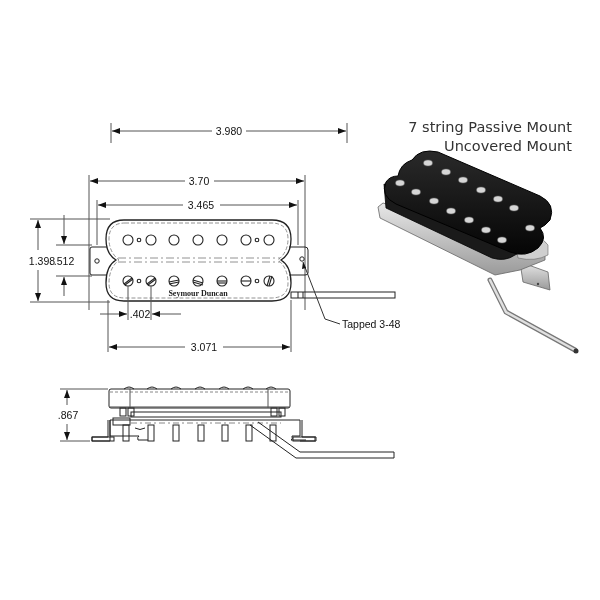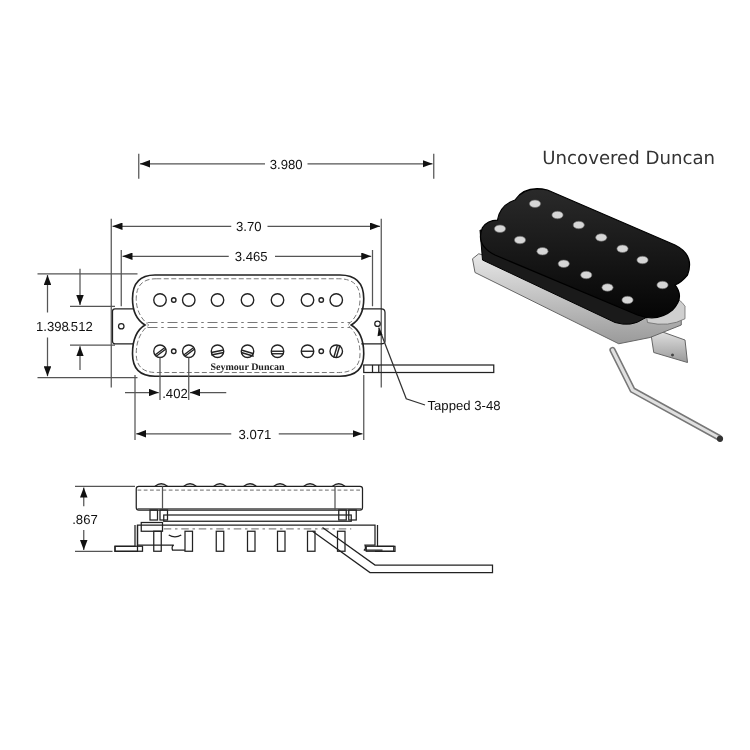--- a/index.html
+++ b/index.html
@@ -6,21 +6,22 @@
   body { width: 600px; height: 600px; position: relative; overflow: hidden; font-family: "Liberation Sans", sans-serif; }
   svg { position: absolute; left: 0; top: 0; }
   .dim { font-family: "Liberation Sans", sans-serif; font-size: 10.5px; fill: #111; }
   .title { position: absolute; font-family: "DejaVu Sans", sans-serif; font-size: 14.5px; color: #333; text-align: right; line-height: 19px; }
   .brand { font-family: "Liberation Serif", serif; font-size: 8px; font-weight: bold; fill: #222; }
 </style>
 </head>
 <body>
 
 <div class="title" style="left:360px; top:118px; width:212px;">
-  <div>Uncovered Duncan</div>
+  <div>7 string Passive Mount</div>
+  <div>Uncovered Mount</div>
 </div>
 
 <svg width="600" height="600" viewBox="0 0 600 600">
   <defs>
     <marker id="arr" markerWidth="8" markerHeight="6" refX="8" refY="3" orient="auto" markerUnits="userSpaceOnUse">
       <path d="M0,0 L8,3 L0,6 z" fill="#111"></path>
     </marker>
     <marker id="arrs" markerWidth="8" markerHeight="6" refX="0" refY="3" orient="auto" markerUnits="userSpaceOnUse">
       <path d="M8,0 L0,3 L8,6 z" fill="#111"></path>
     </marker>

